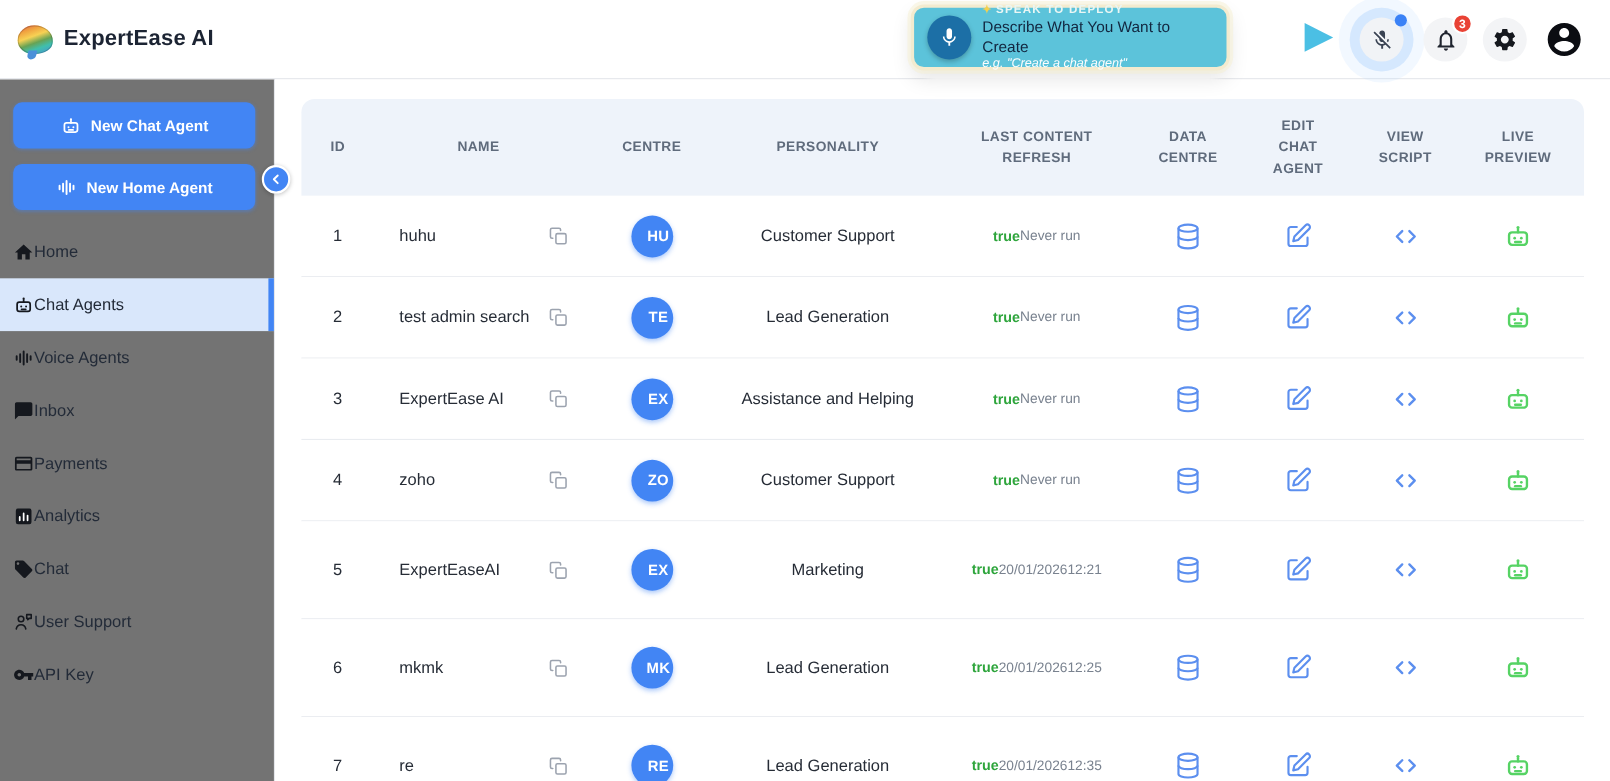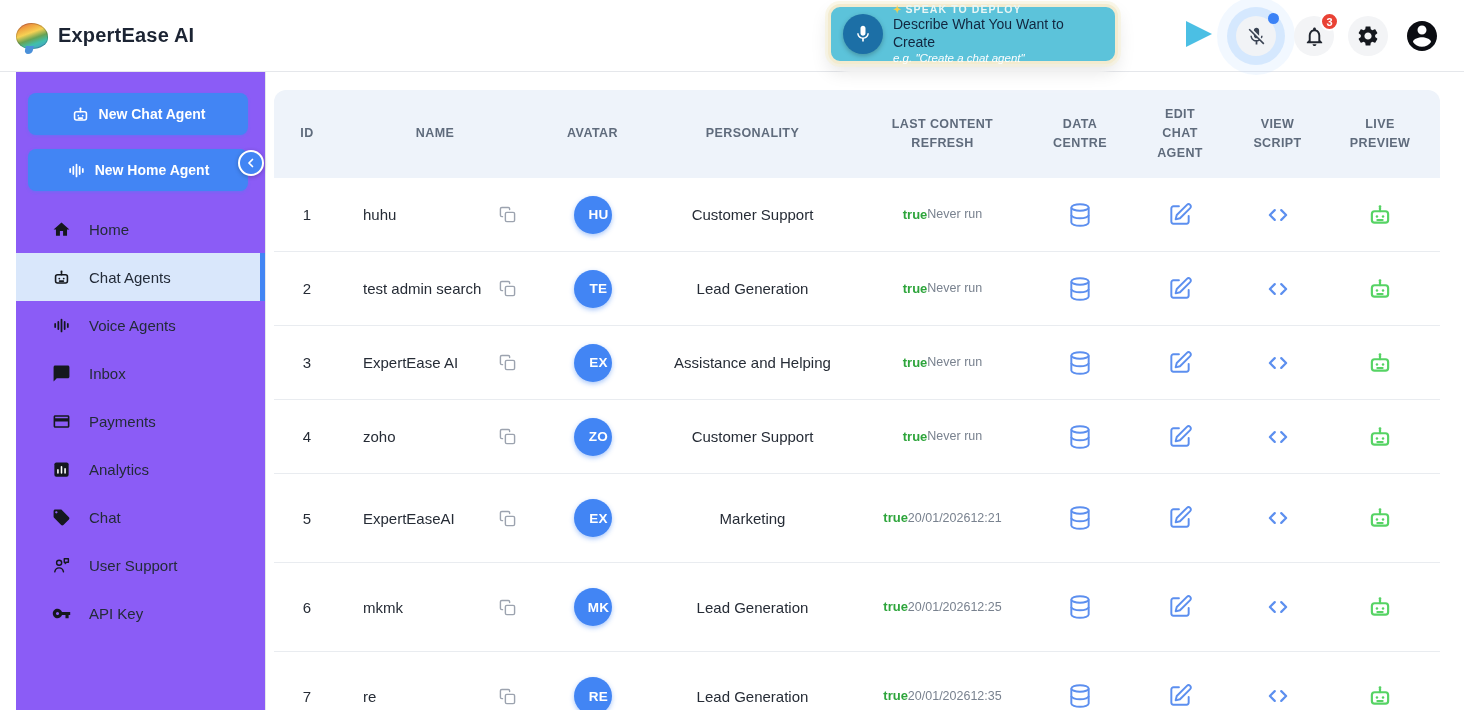--- a/index.html
+++ b/index.html
@@ -44,33 +44,33 @@
   .mic-dot { position:absolute; top:-3px; right:-3px; width:11px; height:11px; border-radius:50%; background:#3B82F6; }
   .bell-btn svg { width:23px; height:23px; color:#20252F; }
   .badge { position:absolute; top:-4px; right:-5px; min-width:19px; height:19px; border-radius:50%;
     background:#E94235; color:#fff; font-size:11px; font-weight:700; display:flex; align-items:center;
     justify-content:center; border:2px solid #fff; }
   .gear-btn svg { width:24px; height:24px; color:#15181E; }
   .user-btn { background:transparent; margin-right:22px; }
   .user-btn svg { width:36px; height:36px; color:#0B0D12; }
 
   
-  .sidebar { position:absolute; top:72px; left:16px; width:250px; height:638px; background:#8b5cf6;
+  .sidebar { position:absolute; top:72px; left:0; width:250px; height:638px; background:#737373;
     border-right:1px solid #E5E7EB; z-index:10; }
   .side-buttons { padding:21px 12px 0 12px; }
   .primary-btn { width:220px; height:42px; border:none; border-radius:8px; background:#4285F4; color:#fff;
     font-family:inherit; font-size:14px; font-weight:700; display:flex; align-items:center; justify-content:center;
     gap:9px; cursor:pointer; box-shadow:0 1px 3px rgba(66,133,244,.4); margin-bottom:14px; }
   .primary-btn svg { width:19px; height:19px; }
   .collapse-btn { position:absolute; top:150px; left:238px; width:26px; height:26px; border-radius:50%;
     background:#4285F4; border:2px solid #fff; display:flex; align-items:center; justify-content:center;
     cursor:pointer; box-shadow:0 1px 4px rgba(0,0,0,.25); z-index:12; }
   .collapse-btn svg { width:14px; height:14px; color:#fff; }
   .nav { margin-top:5px; }
-  .nav-item { position:relative; height:48px; display:flex; align-items:center; gap:18px; padding-left:36px;
+  .nav-item { position:relative; height:48px; display:flex; align-items:center; padding-left:12px;
     cursor:pointer; font-size:15px; color:#232B38; }
   .nav-item svg { width:19px; height:19px; color:#15181E; flex:0 0 auto; }
   .nav-item.active { background:#D9E7FB; }
   .nav-item.active::after { content:""; position:absolute; right:0; top:0; width:5px; height:100%; background:#4285F4; }
 
   
   .main { position:absolute; top:72px; left:250px; width:1214px; height:638px; background:#fff; overflow:hidden; }
   .table { position:absolute; left:24px; top:18px; width:1166px; }
   .tgrid { display:grid; grid-template-columns:66px 190px 125px 195px 185px 90px 110px 85px 120px; align-items:center; }
   .thead { background:#EEF3FA; border-radius:12px 12px 0 0; height:88px; }
@@ -318,21 +318,21 @@
   <div class="main">
     <div class="table">
       <div class="tgrid thead">
         <div class="th">
             <span>ID</span>
           </div>
         <div class="th">
             <span>NAME</span>
           </div>
         <div class="th">
-            <span>AVATAR</span>
+            <span>CENTRE</span>
           </div>
         <div class="th">
             <span>PERSONALITY</span>
           </div>
         <div class="th w120">
             <span>LAST CONTENT REFRESH</span>
           </div>
         <div class="th w70">
             <span>DATA CENTRE</span>
           </div>

